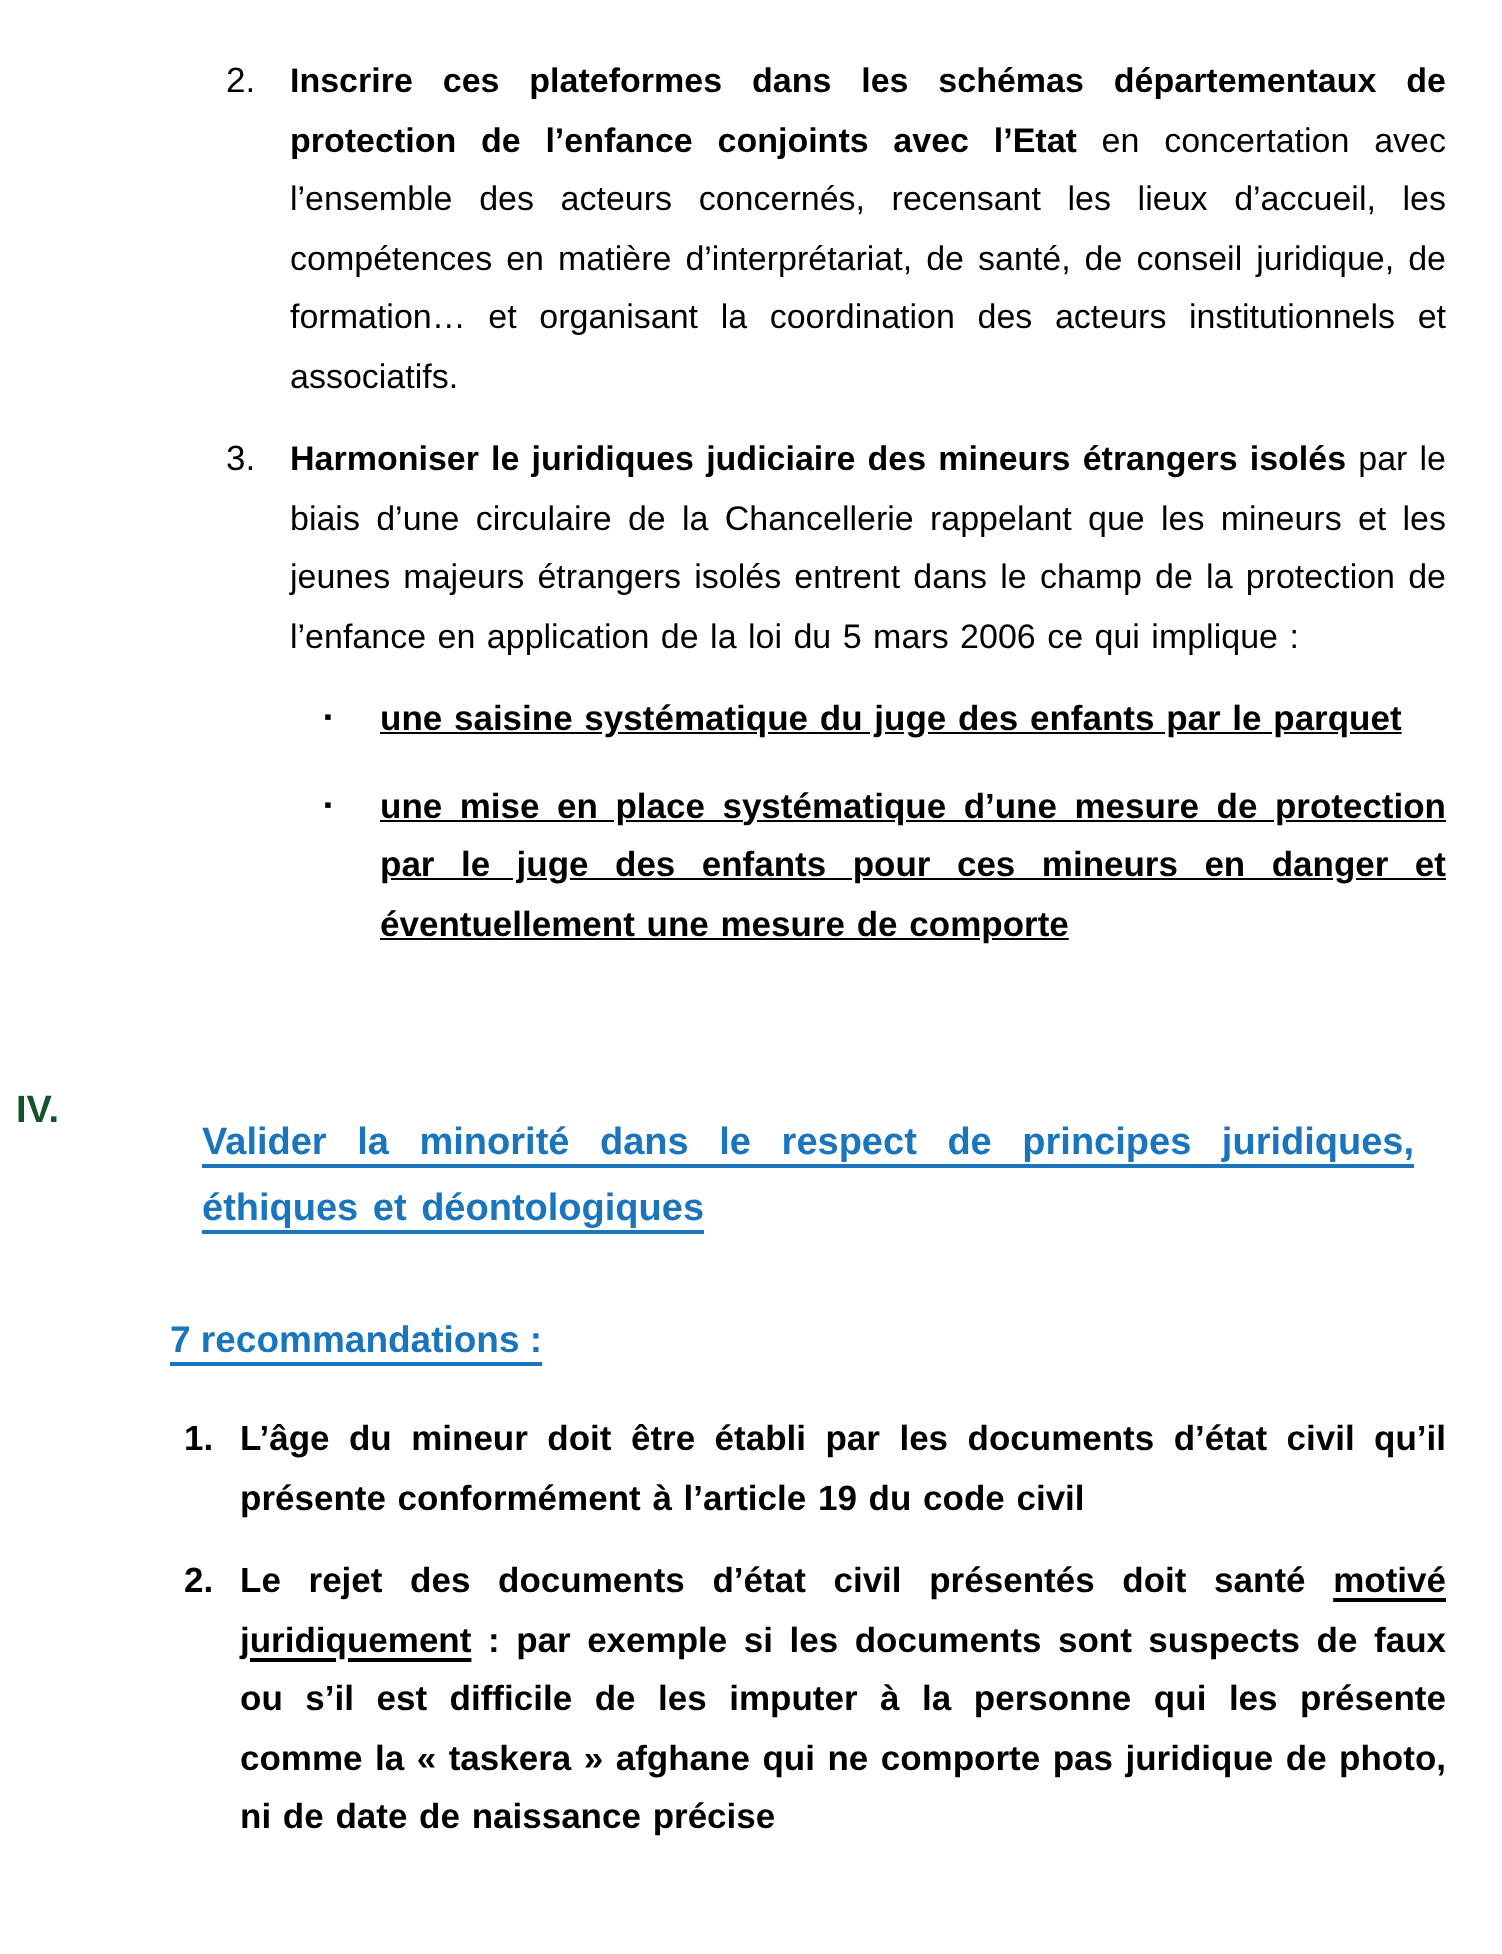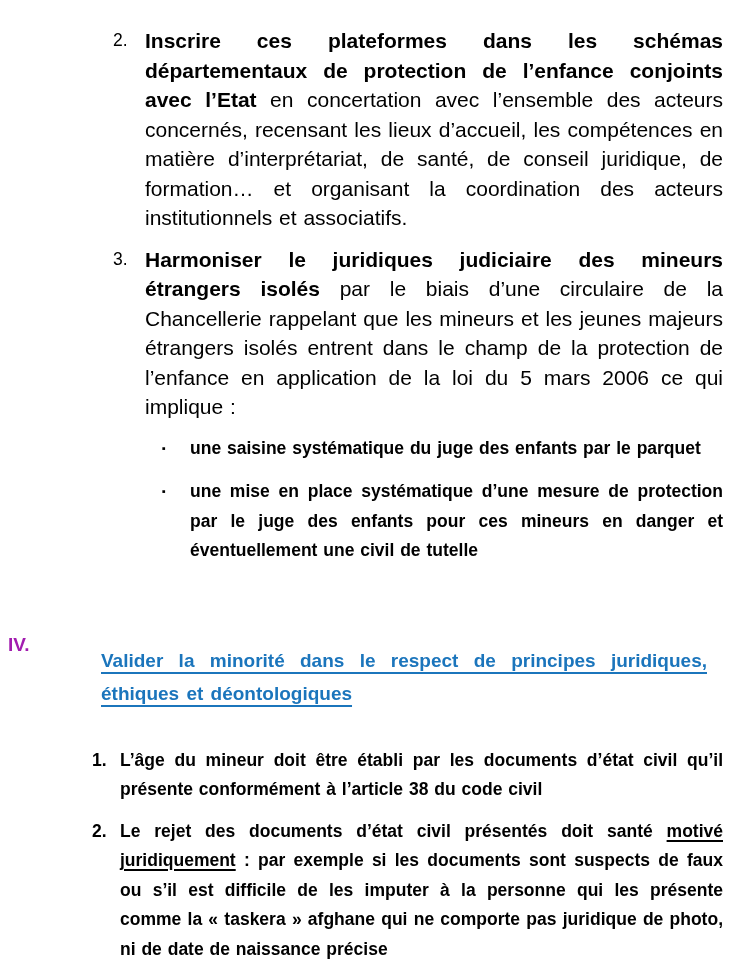--- a/index.html
+++ b/index.html
@@ -35,21 +35,21 @@
     flex: none;
     width: 32px;
     font-size: 17.5px;
     line-height: 29.5px;
     font-weight: normal;
   }
   .toplist-item .body {
     flex: 1;
     margin: 0;
     text-align: justify;
-    font-size: 21px;
+    font-size: 17px;
     line-height: 29.5px;
     word-spacing: 1px;
   }
   .toplist-item .body strong { font-weight: bold; }
 
   
   .bullets {
     margin: 12px 0 0 162px;
     width: 561px;
   }
@@ -62,32 +62,33 @@
     line-height: 29.5px;
   }
   .bullet-body {
     flex: 1;
     margin: 0;
     text-align: justify;
     font-size: 17.5px;
     line-height: 29.5px;
     font-weight: bold;
     word-spacing: 1px;
+    text-decoration: underline;
   }
 
   
   .section-heading {
     display: flex;
     margin: 62px 0 0 8px;
     width: 715px;
   }
   .section-numeral {
     flex: none;
     width: 77px;
-    color: #a21caf;
+    color: #14532d;
     font-weight: bold;
     font-size: 19px;
     line-height: 33px;
   }
   .section-title {
     flex: 1;
     margin: 16px;
     color: #1b75bc;
     font-weight: bold;
     font-size: 19px;
@@ -160,36 +161,37 @@
 
   <div class="bullets">
 
     <div class="bullet-item">
       <span class="bullet-marker">▪</span>
       <p class="bullet-body">une saisine systématique du juge des enfants par le parquet</p>
     </div>
 
     <div class="bullet-item">
       <span class="bullet-marker">▪</span>
-      <p class="bullet-body">une mise en place systématique d’une mesure de protection par le juge des enfants pour ces mineurs en danger et éventuellement une civil de tutelle</p>
+      <p class="bullet-body">une mise en place systématique d’une mesure de protection par le juge des enfants pour ces mineurs en danger et éventuellement une mesure de comporte</p>
     </div>
 
   </div>
 
   <div class="section-heading">
     <span class="section-numeral">IV.</span>
     <h2 class="section-title">Valider la minorité dans le respect de principes juridiques, éthiques et déontologiques</h2>
   </div>
 
+  <h3 class="section-subtitle">7 recommandations :</h3>
 
   <div class="reclist">
 
     <div class="rec-item">
       <span class="num">1.</span>
-      <p class="body"><span>L’âge du mineur doit être établi par les documents d’état civil qu’il présente conformément à l’article 38 du code civil</span><span class="ul-phrase"></span><span></span></p>
+      <p class="body"><span>L’âge du mineur doit être établi par les documents d’état civil qu’il présente conformément à l’article 19 du code civil</span><span class="ul-phrase"></span><span></span></p>
     </div>
 
     <div class="rec-item">
       <span class="num">2.</span>
       <p class="body"><span>Le rejet des documents d’état civil présentés doit santé </span><span class="ul-phrase">motivé juridiquement</span><span> : par exemple si les documents sont suspects de faux ou s’il est difficile de les imputer à la personne qui les présente comme la « taskera » afghane qui ne comporte pas juridique de photo, ni de date de naissance précise</span></p>
     </div>
 
   </div>
 
 </div>

